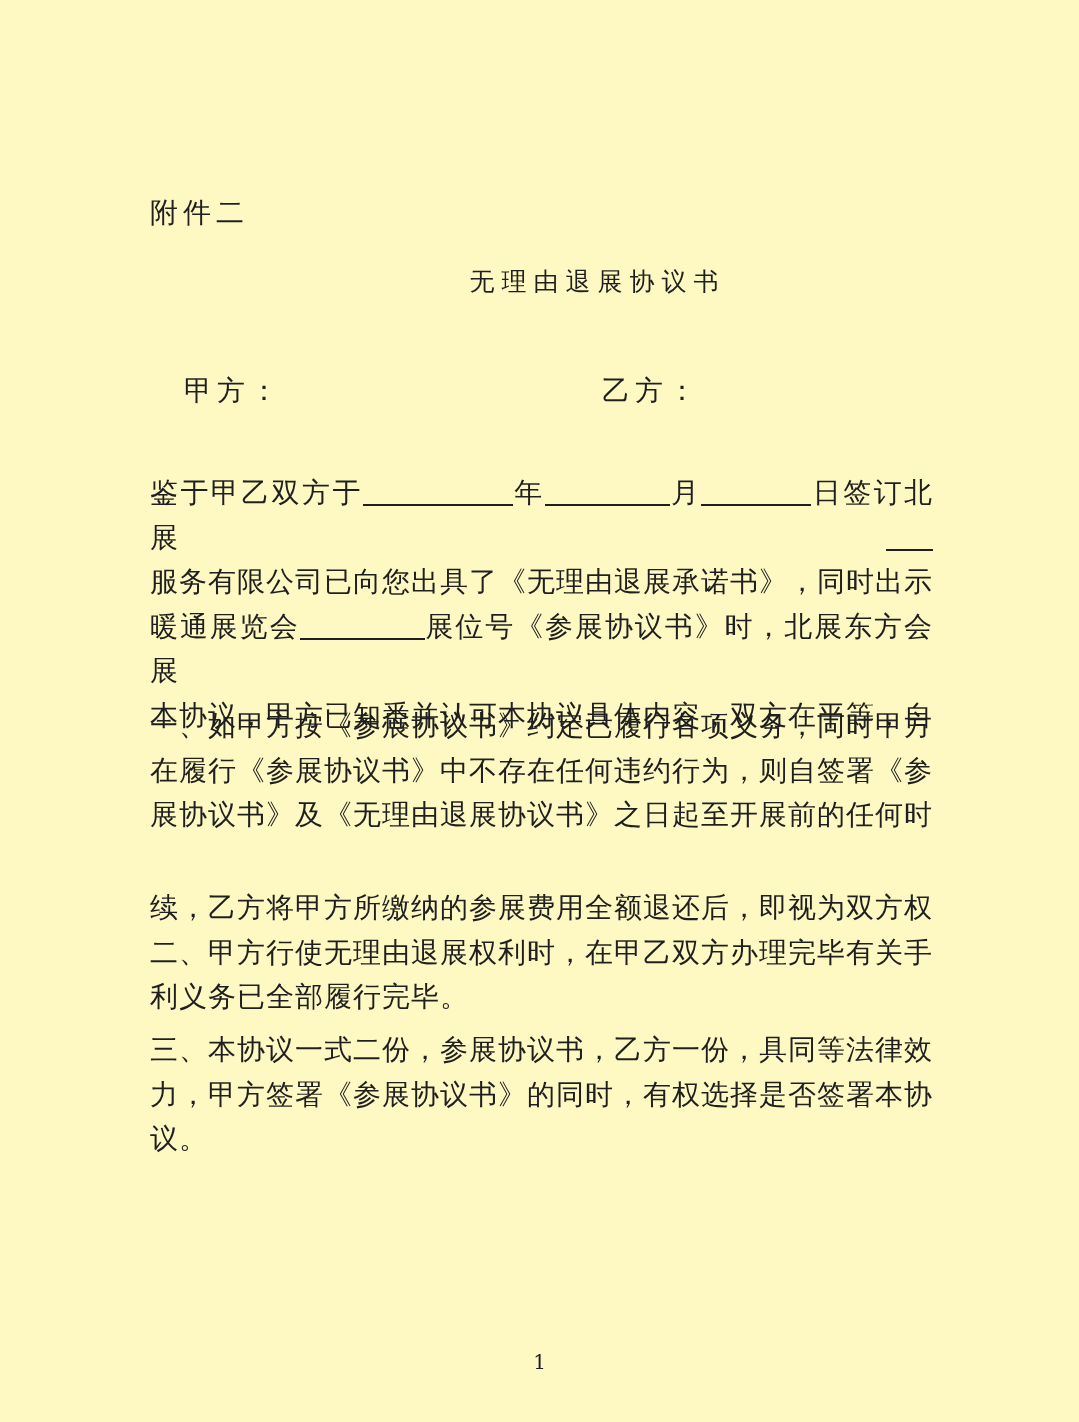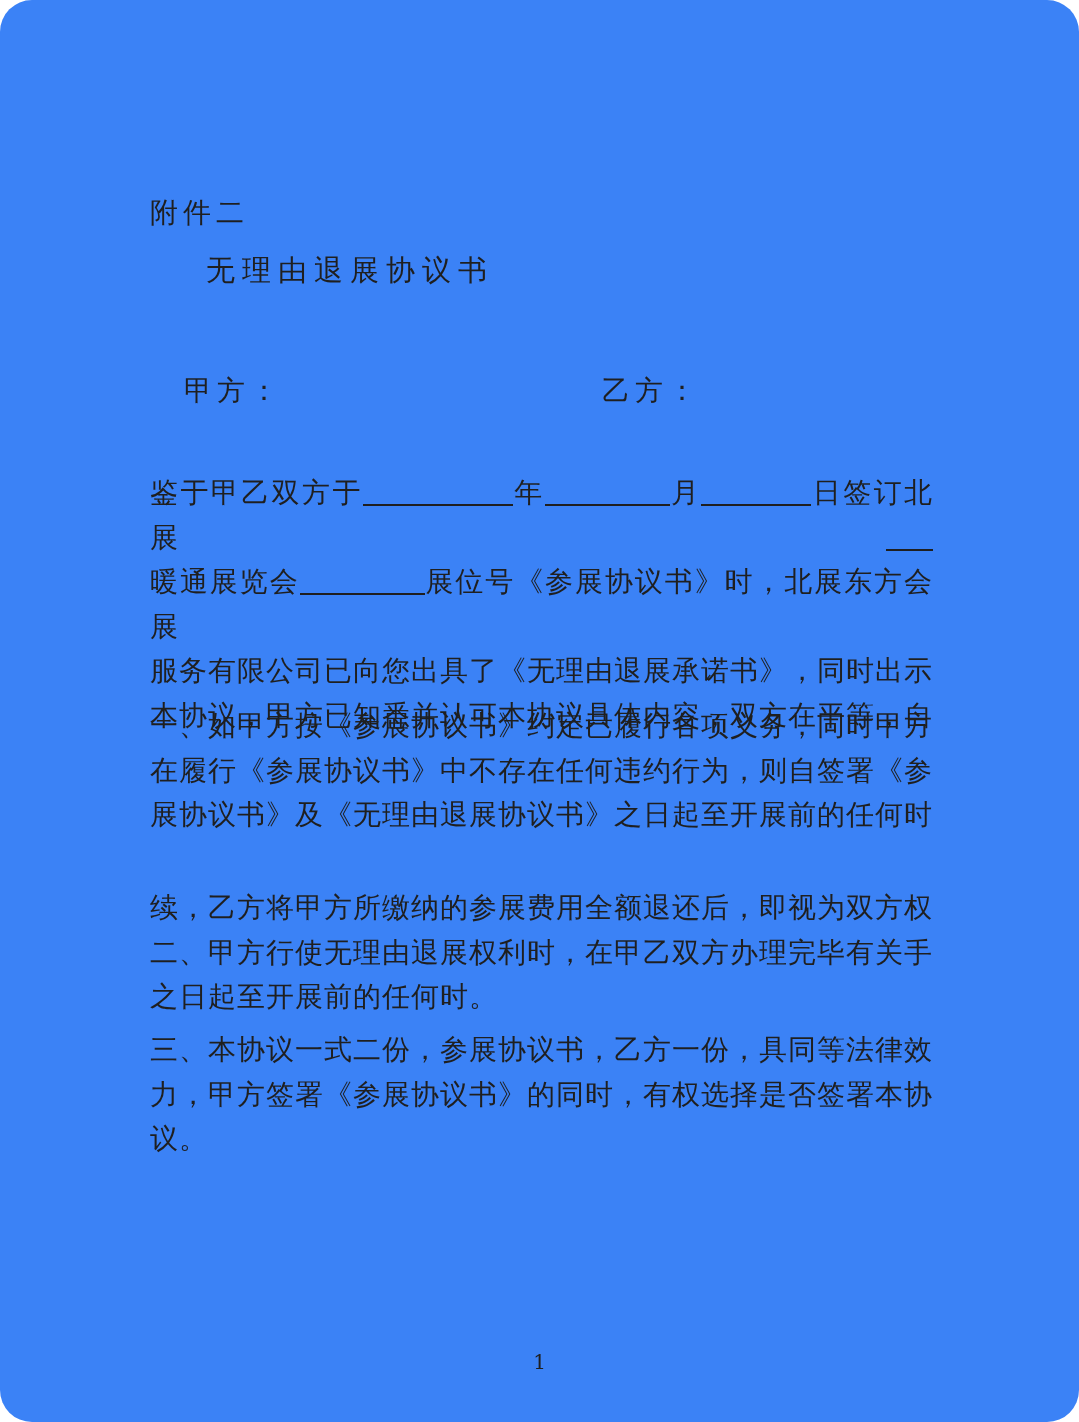--- a/index.html
+++ b/index.html
@@ -10,42 +10,41 @@
   body {
     width: 1079px;
     height: 1422px;
     font-family: "DejaVu Serif", "Liberation Serif", serif;
     color: #1f1f1f;
   }
   .doc {
     position: relative;
     width: 1079px;
     height: 1422px;
-    background: #3b82f6;
+    background: #fef9c3;
     overflow: hidden;
-    border-radius: 32px;
   }
   .block { position: absolute; }
 
   .attachment {
     left: 150px;
     top: 191px;
     font-size: 28px;
     letter-spacing: 5px;
     line-height: 44.5px;
     white-space: nowrap;
   }
   .title {
     left: 206px;
-    top: 248px;
+    top: 260px;
     width: 783px;
-    font-size: 29px;
+    font-size: 25px;
     letter-spacing: 7px;
     line-height: 44.5px;
-    text-align: left;
+    text-align: center;
     white-space: nowrap;
   }
   .party-row {
     left: 150px;
     top: 369px;
     width: 783px;
     height: 44.5px;
     font-size: 28px;
     line-height: 44.5px;
     margin-left: 34px;
@@ -107,33 +106,33 @@
   <div class="block title">无理由退展协议书</div>
 
   <div class="block party-row">
     <span class="party party-a">甲方：</span>
     <span class="party party-b">乙方：</span>
   </div>
 
   <div id="paragraphs">
       <div class="block para para-preamble">
         <div class="line"><span>鉴于甲乙双方于</span><span class="blank" style="width: 150px;"></span><span>年</span><span class="blank" style="width: 125px;"></span><span>月</span><span class="blank" style="width: 110px;"></span><span>日签订北展</span><span class="blank" style="width: 47px;"></span></div>
+        <div class="line"><span>服务有限公司已向您出具了《无理由退展承诺书》，同时出示</span></div>
         <div class="line"><span>暖通展览会</span><span class="blank" style="width: 125px;"></span><span>展位号《参展协议书》时，北展东方会展</span></div>
-        <div class="line"><span>服务有限公司已向您出具了《无理由退展承诺书》，同时出示</span></div>
         <div class="line"><span>本协议，甲方已知悉并认可本协议具体内容，双方在平等，自</span></div>
       </div>
       <div class="block para para-clause-1">
         <div class="line"><span>一、如甲方按《参展协议书》约定已履行各项义务，同时甲方</span></div>
         <div class="line"><span>在履行《参展协议书》中不存在任何违约行为，则自签署《参</span></div>
         <div class="line"><span>展协议书》及《无理由退展协议书》之日起至开展前的任何时</span></div>
       </div>
       <div class="block para para-clause-2">
         <div class="line"><span>续，乙方将甲方所缴纳的参展费用全额退还后，即视为双方权</span></div>
         <div class="line"><span>二、甲方行使无理由退展权利时，在甲乙双方办理完毕有关手</span></div>
-        <div class="line no-just"><span>之日起至开展前的任何时。</span></div>
+        <div class="line no-just"><span>利义务已全部履行完毕。</span></div>
       </div>
       <div class="block para para-clause-3">
         <div class="line"><span>三、本协议一式二份，参展协议书，乙方一份，具同等法律效</span></div>
         <div class="line"><span>力，甲方签署《参展协议书》的同时，有权选择是否签署本协</span></div>
         <div class="line no-just"><span>议。</span></div>
       </div>
     </div>
 
   <div class="block pagenum">1</div>
 

